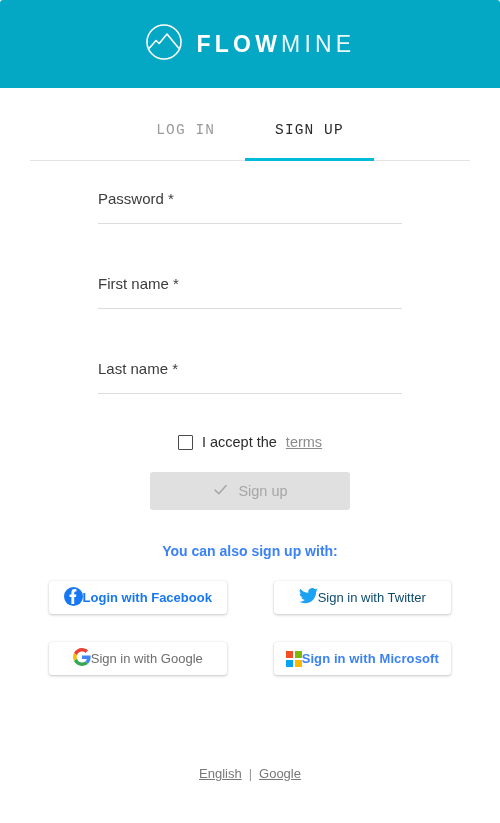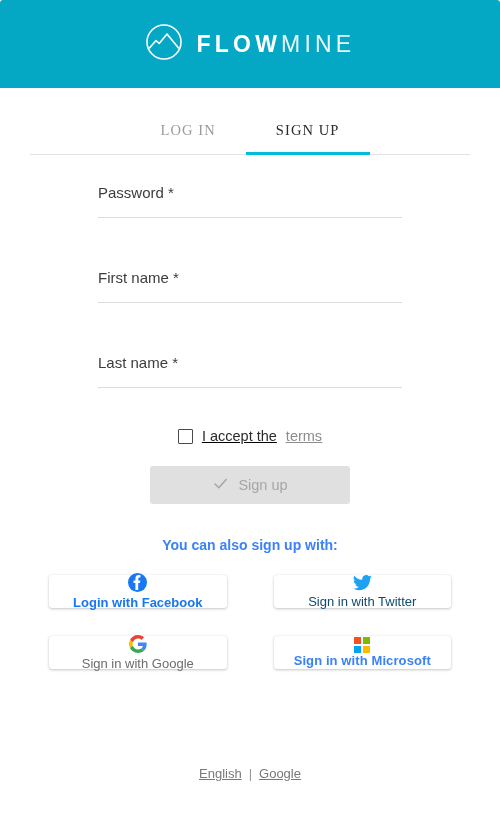--- a/index.html
+++ b/index.html
@@ -46,30 +46,30 @@
   
   .tabs {
     display: flex;
     justify-content: center;
     margin-top: 22px;
     border-bottom: 1px solid #e3e3e3;
     margin-left: 30px;
     margin-right: 30px;
   }
   .tab {
-    padding: 12px 30px 13px;
+    padding: 12px 30px 20px;
     font-size: 14.5px;
     letter-spacing: 1.1px;
     color: #9a9a9a;
     cursor: pointer;
     background: none;
     border: none;
     border-bottom: 3px solid transparent;
     margin-bottom: -1px;
-    font-family: Liberation Serif, serif;
+    font-family: Liberation Mono, monospace;
   }
   .tab.active {
     color: #2b2b2b;
     border-bottom-color: #00bcd8;
   }
 
   
   .form {
     padding: 0 98px 0 98px;
   }
@@ -107,21 +107,20 @@
     padding: 0;
   }
 
   
   .accept-row {
     display: flex;
     align-items: center;
     justify-content: center;
     gap: 9px;
     margin-top: 40px;
-    text-decoration: underline;
   }
   .checkbox {
     width: 15px; height: 15px;
     border: 1.6px solid #4a4a4a;
     border-radius: 1px;
     background: #fff;
     cursor: pointer;
     flex: 0 0 auto;
   }
   .accept-text { font-size: 14.5px; color: #2b2b2b; }
@@ -168,21 +167,20 @@
     border: none;
     border-radius: 3px;
     box-shadow: 0 1px 3px rgba(0,0,0,.22), 0 0 1px rgba(0,0,0,.12);
     display: flex;
     align-items: center;
     justify-content: center;
     padding: 0 10px;
     cursor: pointer;
     font-family: inherit;
     white-space: nowrap;
-    flex-direction: column;
   }
   .social-btn .lbl { font-size: 13px; }
   .fb .lbl { color: #1877f2; font-weight: bold; }
   .tw .lbl { color: #0c4a6e; font-weight: 500; }
   .gg .lbl { color: #6d6d6d; font-weight: 500; }
   .ms .lbl { color: #3b82f6; font-weight: bold; letter-spacing: .1px; }
   .social-btn svg, .social-btn .ms-grid { flex: 0 0 auto; }
 
   .ms-grid {
     width: 16px; height: 16px;

